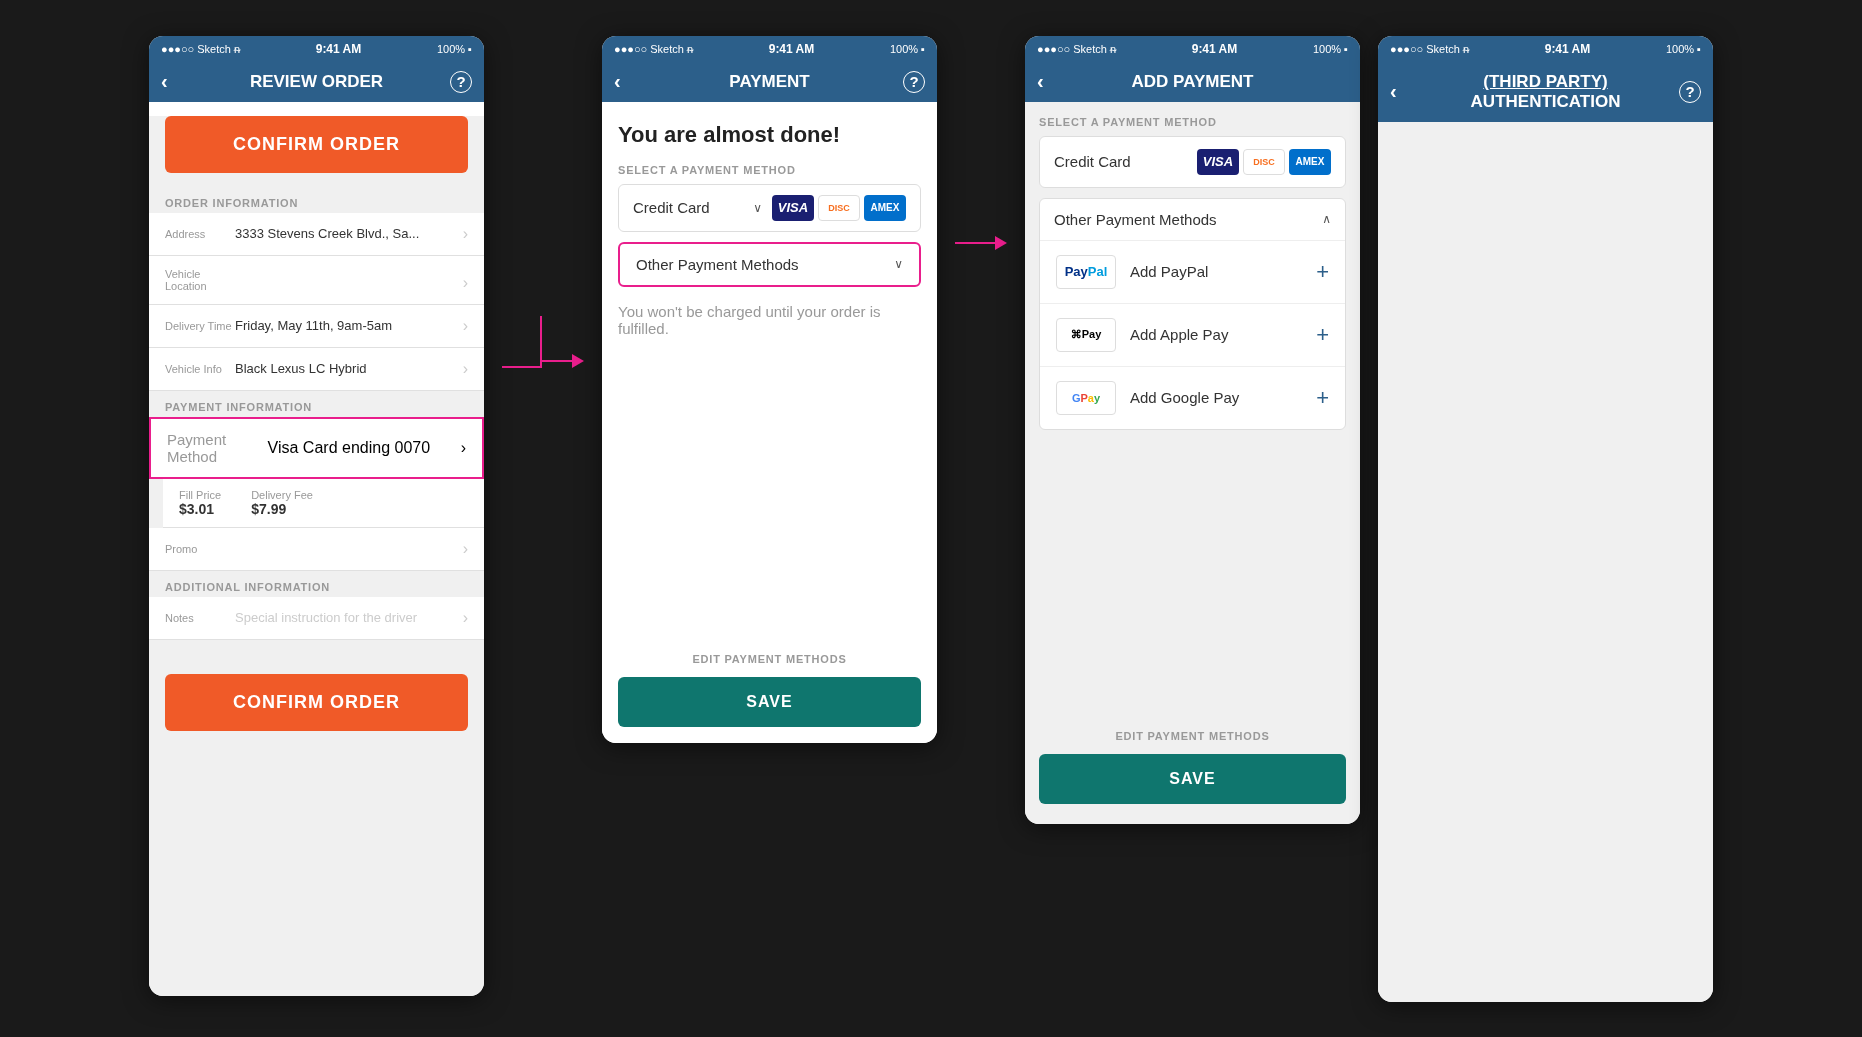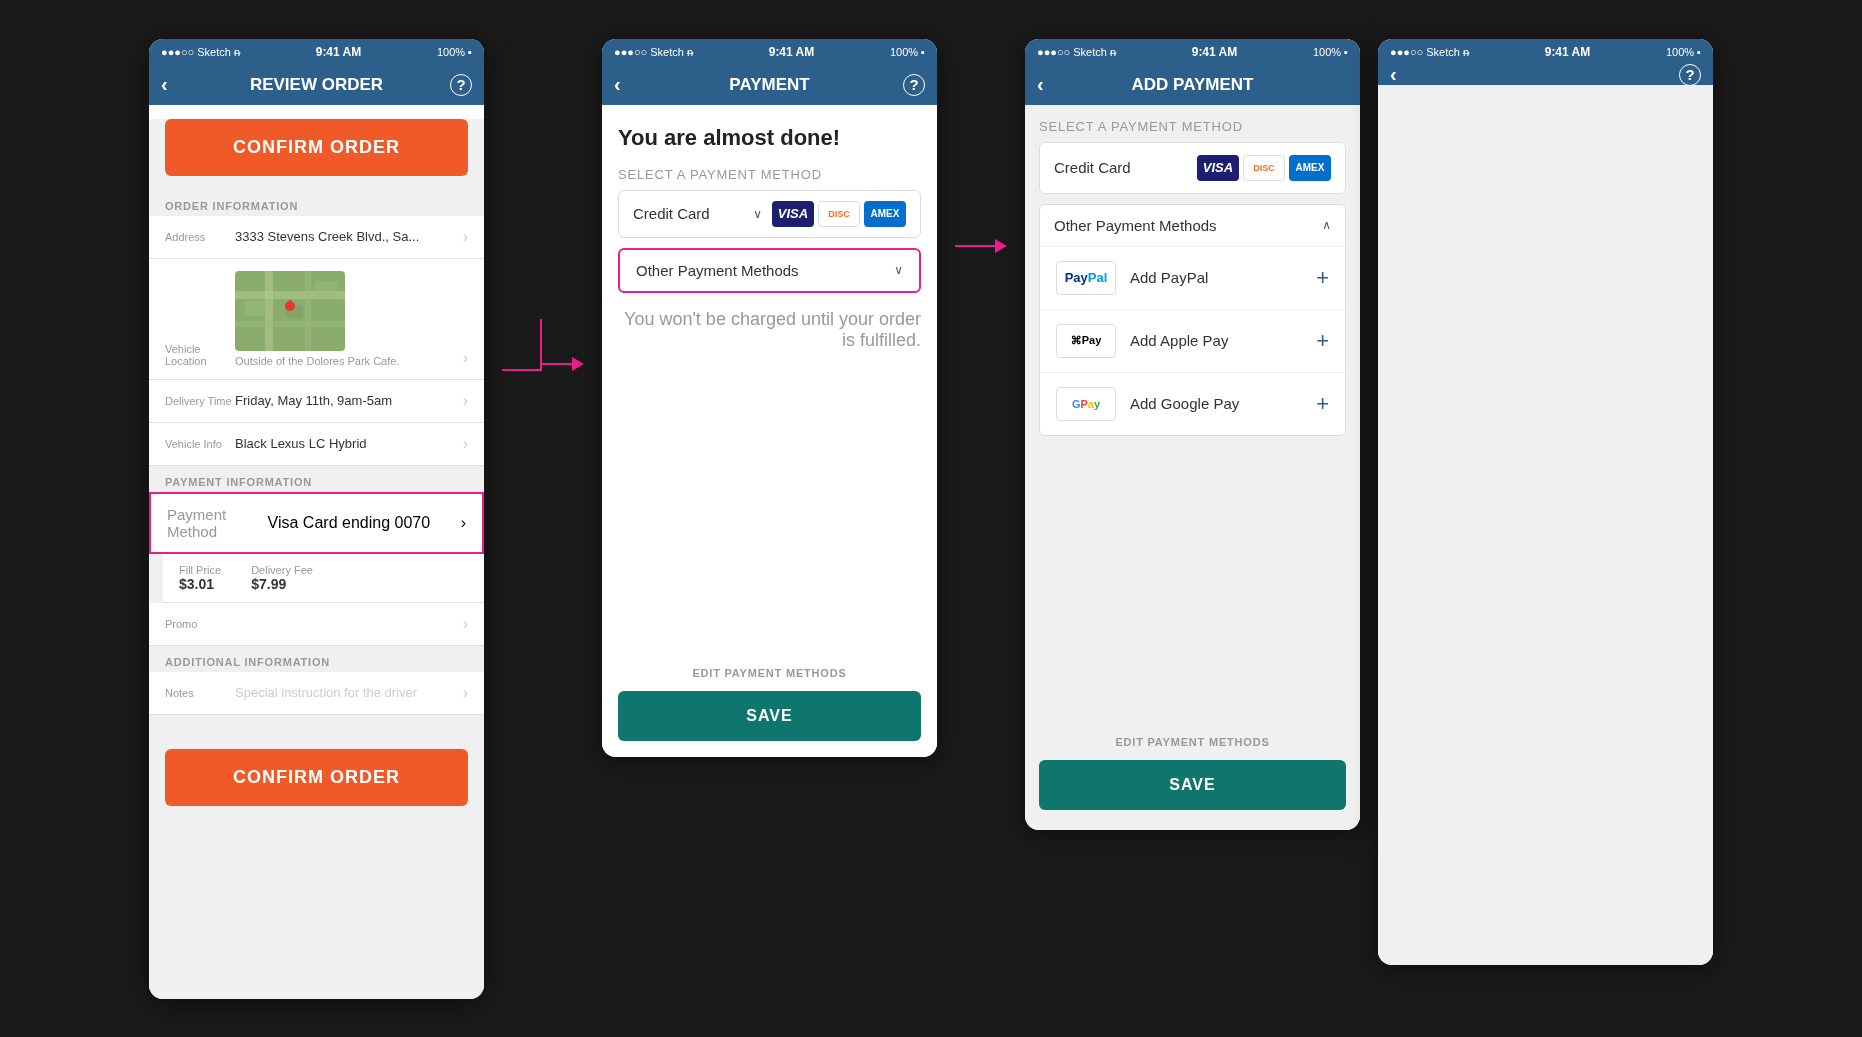--- a/index.html
+++ b/index.html
@@ -151,22 +151,22 @@
       padding: 20px 16px 16px 16px;
     }
     .almost-done-title {
       font-size: 22px;
       font-weight: 700;
       color: #222;
       margin-bottom: 16px;
     }
     .select-payment-label {
       color: #999;
-      font-size: 13px;
-      font-weight: 400;
+      font-size: 11px;
+      font-weight: 700;
       letter-spacing: 0.8px;
       margin-bottom: 8px;
     }
     .credit-card-row {
       background: #fff;
       border: 1px solid #ddd;
       border-radius: 6px;
       padding: 10px 14px;
       display: flex;
       align-items: center;
@@ -199,23 +199,22 @@
       padding: 12px 16px;
       display: flex;
       align-items: center;
       justify-content: space-between;
       cursor: pointer;
       margin-bottom: 16px;
     }
     .other-methods-text { color: #333; font-size: 15px; font-weight: 500; }
     .not-charged-text {
       color: #999;
-      font-size: 18px;
+      font-size: 15px;
       margin-bottom: 16px;
-      text-align: right;
     }
     .edit-payment-link {
       text-align: center;
       color: #999;
       font-size: 11px;
       font-weight: 600;
       letter-spacing: 0.8px;
       padding: 20px 0 12px 0;
     }
     .save-btn {
@@ -328,37 +327,20 @@
       <div class="section-label">ORDER INFORMATION</div>
 
       <div class="info-row">
         <span class="row-label">Address</span>
         <span class="row-value">3333 Stevens Creek Blvd., Sa...</span>
         <span class="chevron">›</span>
       </div>
 
       <div class="info-row" style="align-items:flex-end; padding: 12px 16px;">
         <span class="row-label">Vehicle<br>Location</span>
-        <div style="flex:1; display:flex; flex-direction:column; align-items:flex-start;">
-          <div class="map-svg-container">
-            <svg width="110" height="80" viewBox="0 0 110 80">
-              <rect width="110" height="80" fill="#8aad6e"></rect>
-              <rect x="0" y="20" width="110" height="8" fill="#b0c890" opacity="0.6"></rect>
-              <rect x="30" y="0" width="8" height="80" fill="#b0c890" opacity="0.6"></rect>
-              <rect x="70" y="0" width="6" height="80" fill="#a0b880" opacity="0.4"></rect>
-              <rect x="0" y="50" width="110" height="6" fill="#a0b880" opacity="0.4"></rect>
-              <rect x="10" y="30" width="20" height="15" fill="#9abe78" opacity="0.5"></rect>
-              <rect x="50" y="35" width="18" height="12" fill="#7a9e68" opacity="0.5"></rect>
-              <rect x="80" y="10" width="22" height="16" fill="#9abe78" opacity="0.5"></rect>
-              <circle cx="55" cy="35" r="5" fill="#e53935"></circle>
-              <polygon points="55,28 50,36 55,34 60,36" fill="#e53935"></polygon>
-            </svg>
-          </div>
-          <span style="font-size:11px; color:#999; margin-top:4px;">Outside of the Dolores Park Cafe.</span>
-        </div>
         <span class="chevron">›</span>
       </div>
 
       <div class="info-row">
         <span class="row-label">Delivery Time</span>
         <span class="row-value">Friday, May 11th, 9am-5am</span>
         <span class="chevron">›</span>
       </div>
 
       <div class="info-row">
@@ -529,19 +511,20 @@
   </div>
 
   <div class="phone-frame">
     <div class="status-bar">
       <span class="left">●●●○○ Sketch ᵰ</span>
       <span class="center">9:41 AM</span>
       <span class="right">100% ▪</span>
     </div>
     <div class="nav-bar">
       <span class="back-btn">‹</span>
+      <span><span style="text-decoration:underline;">(THIRD PARTY)</span> AUTHENTICATION</span>
       <span class="help-btn">?</span>
     </div>
     <div class="auth-content">
     </div>
   </div>
 
 </div>
 
 </body></html>

